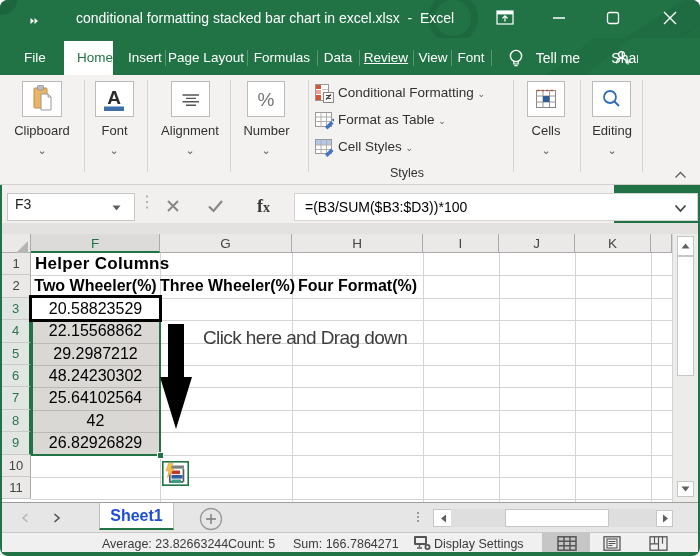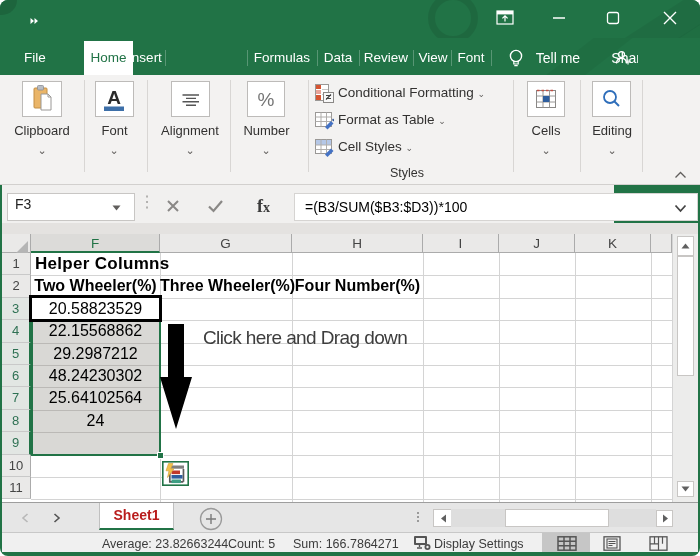--- a/index.html
+++ b/index.html
@@ -35,37 +35,38 @@
 .colhdr{position:absolute;top:0;height:19px;background:#eae9e8;border-right:1px solid #ababab;border-bottom:1px solid #ababab;box-sizing:border-box;color:#444;font-size:13.5px;text-align:center;line-height:19px;}
 .rowhdr{position:absolute;left:0;width:29px;background:#eae9e8;border-right:1px solid #ababab;border-bottom:1px solid #c9c9c9;box-sizing:border-box;color:#444;font-size:13px;text-align:center;}
 .cell{position:absolute;font-size:16px;color:#000;white-space:nowrap;box-sizing:border-box;}
 .gl-h{position:absolute;height:1px;background:#d4d4d4;}
 .gl-v{position:absolute;width:1px;background:#d4d4d4;}
 
 .vscroll{position:absolute;left:672px;top:234px;width:26px;height:268px;background:#ececeb;border-left:1px solid #d4d4d4;box-sizing:border-box;}
 .sbtn{position:absolute;background:#ffffff;border:1px solid #c8c6c4;box-sizing:border-box;}
 
 .sheetbar{position:absolute;left:2px;top:502px;width:696px;height:30px;background:#e6e6e6;border-top:1px solid #9e9e9e;box-sizing:border-box;}
-.sheettab{position:absolute;left:97px;top:0;width:75px;height:27px;background:#ffffff;border-bottom:2.5px solid #217346;box-sizing:border-box;color:#b91c1c;font-weight:bold;font-size:14px;text-align:center;line-height:25px;border-left:1px solid #c0c0c0;border-right:1px solid #c0c0c0;}
+.sheettab{position:absolute;left:97px;top:0;width:75px;height:27px;background:#ffffff;border-bottom:2.5px solid #217346;box-sizing:border-box;color:#1d4ed8;font-weight:bold;font-size:16px;text-align:center;line-height:25px;border-left:1px solid #c0c0c0;border-right:1px solid #c0c0c0;}
 
 .statusbar{position:absolute;left:2px;top:532px;width:696px;height:20px;background:#f0f0f0;border-top:1px solid #c8c8c8;box-sizing:border-box;font-size:12.5px;color:#3b3b3b;}
 .stxt{position:absolute;top:4px;white-space:nowrap;}
 </style>
 </head>
 <body>
 <div class="window">
 
   <div class="titlebar">
     <div class="deco2"></div>
     <div style="position:absolute;left:428px;top:-7px;width:50px;height:50px;border-radius:50%;border:7px solid rgba(0,0,0,0.09);box-sizing:border-box;"></div>
     <div style="position:absolute;background:rgba(0,0,0,0.045);width:200px;height:22px;transform:rotate(-33deg);left:600px;top:26px;"></div>
     <div style="position:absolute;left:-13px;top:-15px;width:30px;height:30px;border-radius:50%;background:rgba(0,0,0,0.12);"></div>
     <svg class="abs" style="left:30px;top:18px" width="9" height="6" viewBox="0 0 9 6">
         <path d="M0.5 0 L4 3 L0.5 6 Z M4.5 0 L8 3 L4.5 6 Z" fill="#fff"></path>
       </svg>
+    <div class="titletext">conditional formatting stacked bar chart in excel.xlsx&nbsp;&nbsp;-&nbsp;&nbsp;Excel</div>
 
     <svg class="abs" style="left:496px;top:10px" width="18" height="16" viewBox="0 0 18 16">
       <rect x="1" y="1" width="16" height="13" fill="none" stroke="#fff" stroke-width="1.2"></rect>
       <rect x="1" y="1" width="16" height="3.4" fill="#fff"></rect>
       <path d="M9 11.5 L9 6 M6.4 8.4 L9 5.8 L11.6 8.4" stroke="#fff" stroke-width="1.2" fill="none"></path>
     </svg>
 
     <svg class="abs" style="left:552px;top:10px" width="14" height="16" viewBox="0 0 14 16">
         <line x1="1" y1="8" x2="13" y2="8" stroke="#fff" stroke-width="1.3"></line>
       </svg>
@@ -75,25 +76,26 @@
       </svg>
 
     <svg class="abs" style="left:662px;top:10px" width="16" height="16" viewBox="0 0 16 16">
         <path d="M2 2 L14 14 M14 2 L2 14" stroke="#fff" stroke-width="1.4"></path>
       </svg>
   </div>
 
   <div class="tabs" style="overflow:hidden;">
       <div style="position:absolute;width:340px;height:24px;background:rgba(0,0,0,0.045);transform:rotate(-38deg);left:420px;top:6px;"></div>
     <div class="tab" style="left:12px;width:46px;">File</div>
-    <div class="tab active" style="left:84px;width:49px;">Home</div>
+    <div class="tab active" style="left:64px;width:49px;text-align:right;">Home</div>
     <div class="tab" style="left:124px;width:42px;">Insert</div>
+    <div class="tab" style="left:166px;width:80px;">Page Layout</div>
     <div class="tab" style="left:248px;width:68px;">Formulas</div>
     <div class="tab" style="left:318px;width:40px;">Data</div>
-    <div class="tab" style="left:360px;width:52px;">Review</div>
+    <div class="tab" style="left:360px;width:52px;text-decoration:underline;">Review</div>
     <div class="tab" style="left:414px;width:38px;">View</div>
     <div class="tab" style="left:452px;width:38px;">Font</div>
     <div class="tabsep" style="left:165px;"></div>
     <div class="tabsep" style="left:247px;"></div>
     <div class="tabsep" style="left:317px;"></div>
     <div class="tabsep" style="left:359px;"></div>
     <div class="tabsep" style="left:413px;"></div>
     <div class="tabsep" style="left:451px;"></div>
     <div class="tabsep" style="left:491px;"></div>
     <svg class="abs" style="left:507px;top:10px" width="18" height="21" viewBox="0 0 18 21">
@@ -274,27 +276,28 @@
       <div class="" style="position: absolute; left: 30px; top: 131px; width: 128px; height: 1px; background: rgb(187, 185, 182);"></div>
       <div class="" style="position: absolute; left: 30px; top: 153.4px; width: 128px; height: 1px; background: rgb(187, 185, 182);"></div>
       <div class="" style="position: absolute; left: 30px; top: 175.8px; width: 128px; height: 1px; background: rgb(187, 185, 182);"></div>
       <div class="" style="position: absolute; left: 30px; top: 198.2px; width: 128px; height: 1px; background: rgb(187, 185, 182);"></div>
       <div class="" style="position: absolute; left: 30px; top: 220.6px; width: 128px; height: 1px; background: rgb(187, 185, 182);"></div>
       <div class="" style="position: absolute; left: 29px; top: 62.8px; width: 130px; height: 158.8px; border: 2px solid rgb(33, 115, 70); box-sizing: border-box;"></div>
       <div class="" style="position: absolute; left: 155px; top: 217.6px; width: 7px; height: 7px; background: rgb(33, 115, 70); border: 1px solid rgb(255, 255, 255); box-sizing: border-box;"></div>
       <div class="cell" style="left: 33px; top: 19px; width: 200px; height: 22.4px; line-height: 22.4px; font-weight: bold; font-size: 17px; letter-spacing: 0.3px;">Helper Columns</div>
       <div class="cell" style="left: 29px; top: 41.4px; width: 129px; height: 22.4px; line-height: 22.4px; text-align: center; font-weight: bold;">Two Wheeler(%)</div>
       <div class="cell" style="left: 158px; top: 41.4px; width: 132px; height: 22.4px; line-height: 22.4px; text-align: center; font-weight: bold;">Three Wheeler(%)</div>
-      <div class="cell" style="left: 290px; top: 41.4px; width: 131px; height: 22.4px; line-height: 22.4px; text-align: center; font-weight: bold;">Four Number(%)</div>
+      <div class="cell" style="left: 290px; top: 41.4px; width: 131px; height: 22.4px; line-height: 22.4px; text-align: center; font-weight: bold;">Four Format(%)</div>
       <div class="cell" style="left: 29px; top: 63.8px; width: 129px; height: 22.4px; line-height: 22.4px; text-align: center;">20.58823529</div>
       <div class="cell" style="left: 29px; top: 86.2px; width: 129px; height: 22.4px; line-height: 22.4px; text-align: center;">22.15568862</div>
       <div class="cell" style="left: 29px; top: 108.6px; width: 129px; height: 22.4px; line-height: 22.4px; text-align: center;">29.2987212</div>
       <div class="cell" style="left: 29px; top: 131px; width: 129px; height: 22.4px; line-height: 22.4px; text-align: center;">48.24230302</div>
       <div class="cell" style="left: 29px; top: 153.4px; width: 129px; height: 22.4px; line-height: 22.4px; text-align: center;">25.64102564</div>
-      <div class="cell" style="left: 29px; top: 175.8px; width: 129px; height: 22.4px; line-height: 22.4px; text-align: center;">24</div>
+      <div class="cell" style="left: 29px; top: 175.8px; width: 129px; height: 22.4px; line-height: 22.4px; text-align: center;">42</div>
+      <div class="cell" style="left: 29px; top: 198.2px; width: 129px; height: 22.4px; line-height: 22.4px; text-align: center;">26.82926829</div>
       <div class="" style="position: absolute; left: 27px; top: 60.8px; width: 133px; height: 27.4px; border: 3px solid rgb(0, 0, 0); box-sizing: border-box; background: rgb(255, 255, 255);"></div>
       <div class="cell" style="left: 29px; top: 63.8px; width: 129px; height: 22.4px; line-height: 22.4px; text-align: center;">20.58823529</div>
       <div style="position: absolute; left: 155px; top: 90px; width: 40px; height: 110px;"><svg width="40" height="110">
           <path d="M11 0 L27 0 L27 53 L35 53 L19 105 L3 53 L11 53 Z" fill="#000"></path>
         </svg></div>
       <div class="" style="position: absolute; left: 201px; top: 93px; font-size: 19px; letter-spacing: -0.6px; color: rgb(61, 61, 61); white-space: nowrap;">Click here and Drag down</div>
       <div style="position: absolute; left: 160px; top: 226.6px; width: 27px; height: 26px;"><svg width="27" height="26">
           <rect x="0.8" y="0.8" width="25.4" height="23.4" fill="#fff" stroke="#217346" stroke-width="1.6"></rect>
           <rect x="7" y="4.5" width="15" height="3.2" fill="#7f7f7f"></rect>
           <path d="M7.8 8 v12.8 h13.5" fill="none" stroke="#5a5a5a" stroke-width="1.7"></path>

